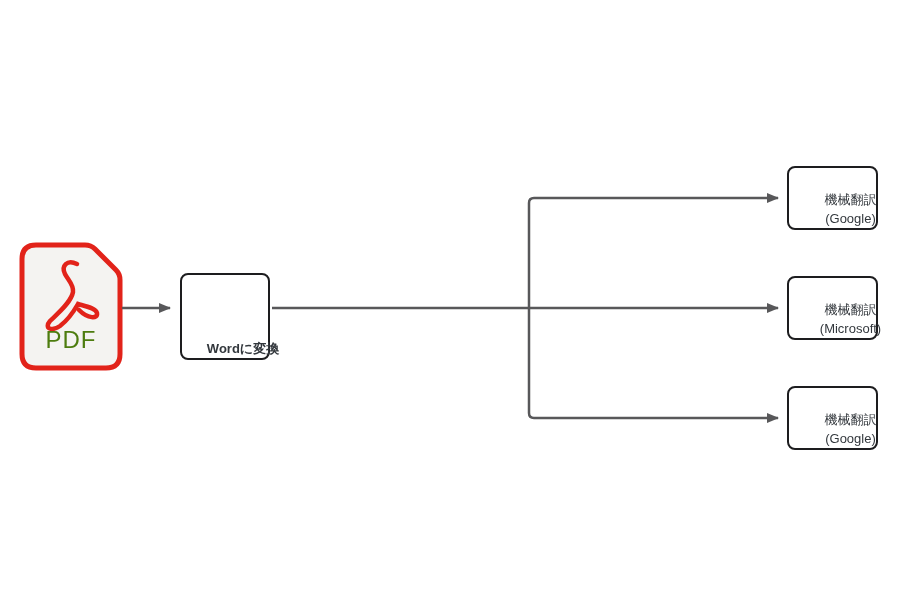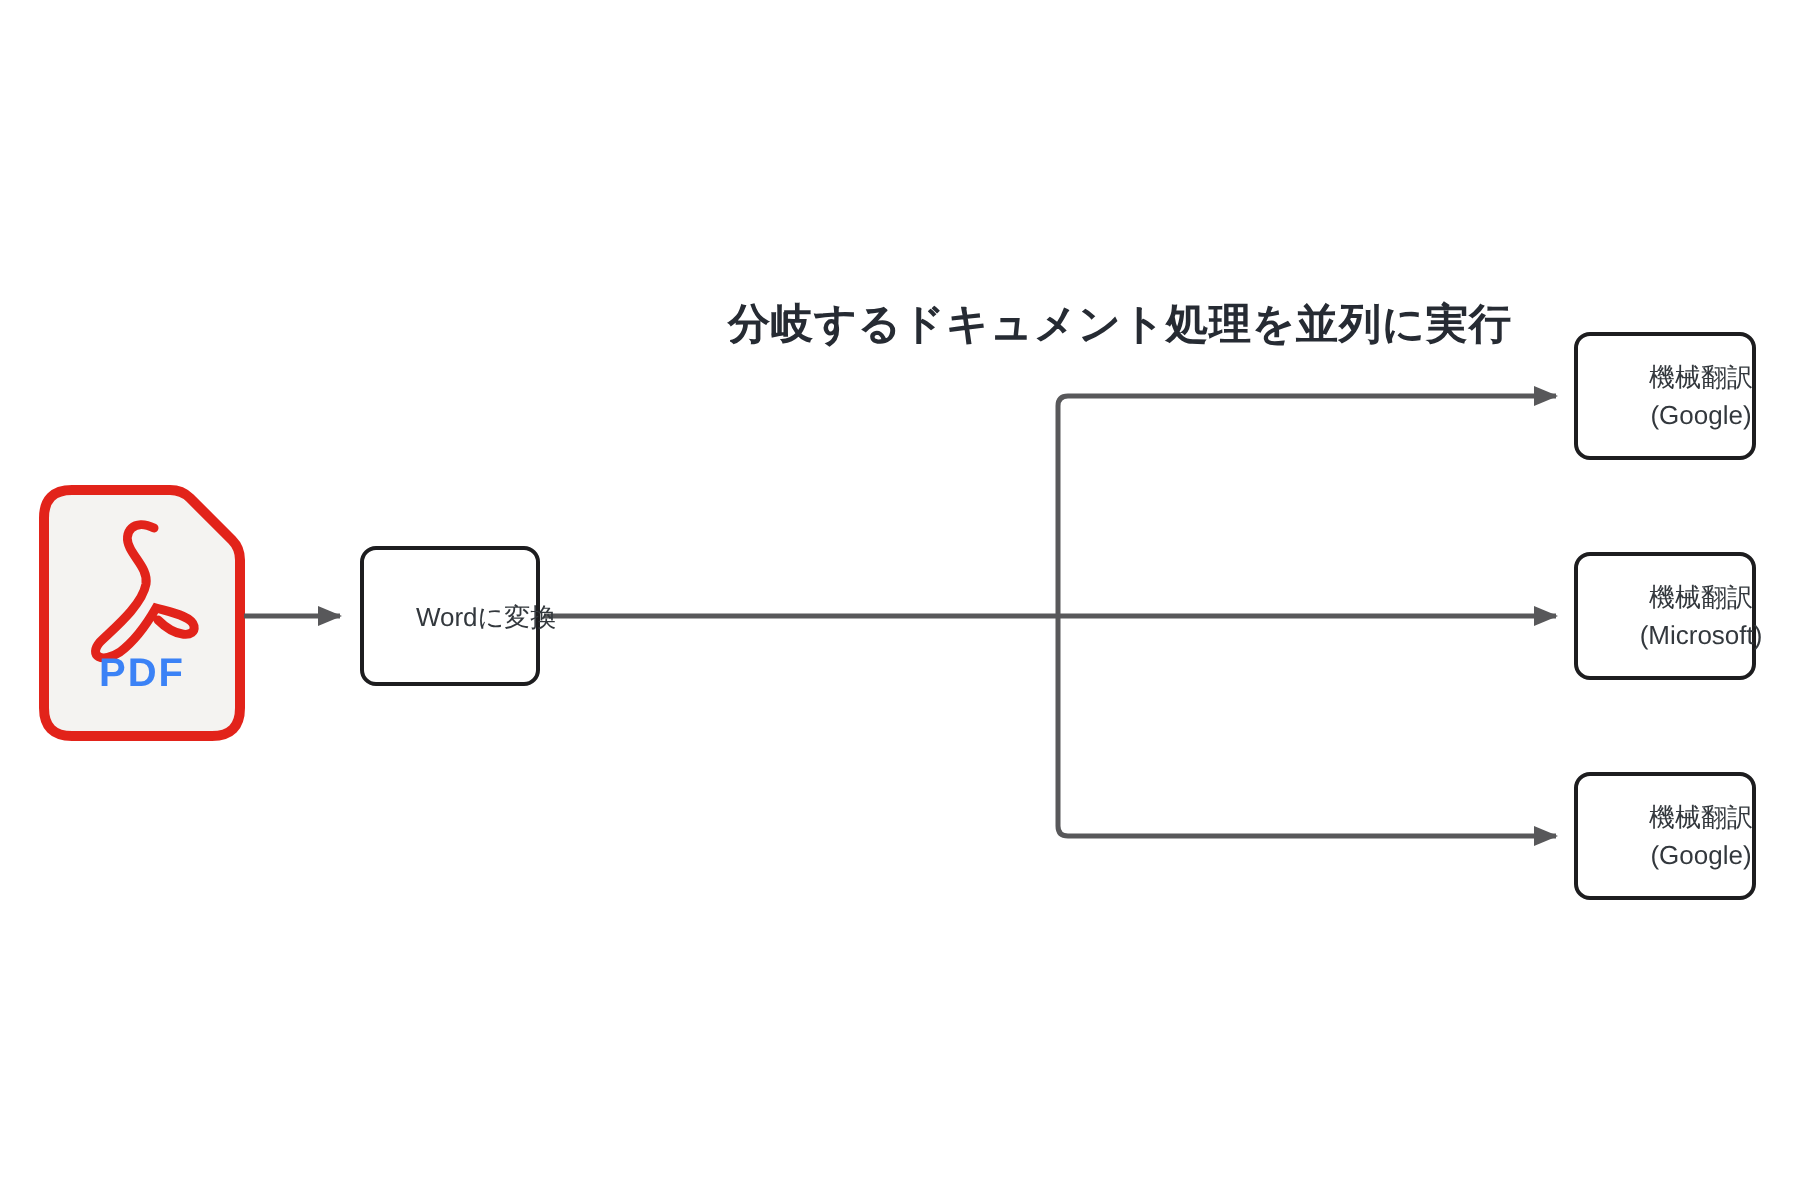--- a/index.html
+++ b/index.html
@@ -14,33 +14,33 @@
   .title {
     position: absolute; left: 340px; top: 148px; width: 440px;
     text-align: center; white-space: nowrap;
     font-size: 21px; font-weight: 700; letter-spacing: 0.5px;
     color: #262b33;
   }
   .node {
     position: absolute; box-sizing: border-box;
     background: #ffffff;
     border: 2.5px solid #1d1d1f; border-radius: 8px;
-    display: flex; flex-direction: column; align-items: center; justify-content: center;
+    display: flex; flex-direction: column; align-items: center; justify-content: flex-end;
     color: #33383d; font-size: 13px; line-height: 19px; text-align: center;
     white-space: nowrap;
     padding-left: 36px;
   }
-  .node-word      { left: 180px; top: 273px; width: 90px; height: 70px; }
+  .node-word      { left: 180px; top: 273px; width: 90px; height: 87px; font-weight: bold; }
   .node-google    { left: 787px; top: 166px; width: 91px; height: 64px; }
   .node-microsoft { left: 787px; top: 276px; width: 91px; height: 64px; }
   .node-deepl     { left: 787px; top: 386px; width: 91px; height: 64px; }
   .pdf-label {
     position: absolute; left: 22px; top: 326px; width: 98px;
-    text-align: center; font-size: 20px; font-weight: 700;
-    letter-spacing: 1px; color: #3b82f6;
+    text-align: center; font-size: 24px; font-weight: 400;
+    letter-spacing: 1px; color: #4d7c0f;
   }
 </style>
 </head>
 <body>
 
 <div class="canvas">
 
   <svg class="layer" width="900" height="600" viewBox="0 0 900 600">
     <defs>
       <marker id="arrowhead" markerUnits="userSpaceOnUse" markerWidth="12" markerHeight="10" refX="11" refY="5" orient="auto">
@@ -54,21 +54,20 @@
 
     <path d="M 122,308 L 170,308" fill="none" stroke="#58585a" stroke-width="2.5" marker-end="url(#arrowhead)"></path>
 
     <path d="M 272,308 L 778,308" fill="none" stroke="#58585a" stroke-width="2.5" marker-end="url(#arrowhead)"></path>
 
     <path d="M 529,308 L 529,203 Q 529,198 534,198 L 778,198" fill="none" stroke="#58585a" stroke-width="2.5" stroke-linejoin="round" marker-end="url(#arrowhead)"></path>
 
     <path d="M 529,308 L 529,413 Q 529,418 534,418 L 778,418" fill="none" stroke="#58585a" stroke-width="2.5" stroke-linejoin="round" marker-end="url(#arrowhead)"></path>
   </svg>
 
-  <div class="title">分岐するドキュメント処理を並列に実行</div>
 
   <div class="pdf-label">PDF</div>
 
   <div class="node node-word">
     <span>Wordに変換</span>
   </div>
 
   <div class="node node-google">
     <span>機械翻訳</span>
     <span>(Google)</span>

